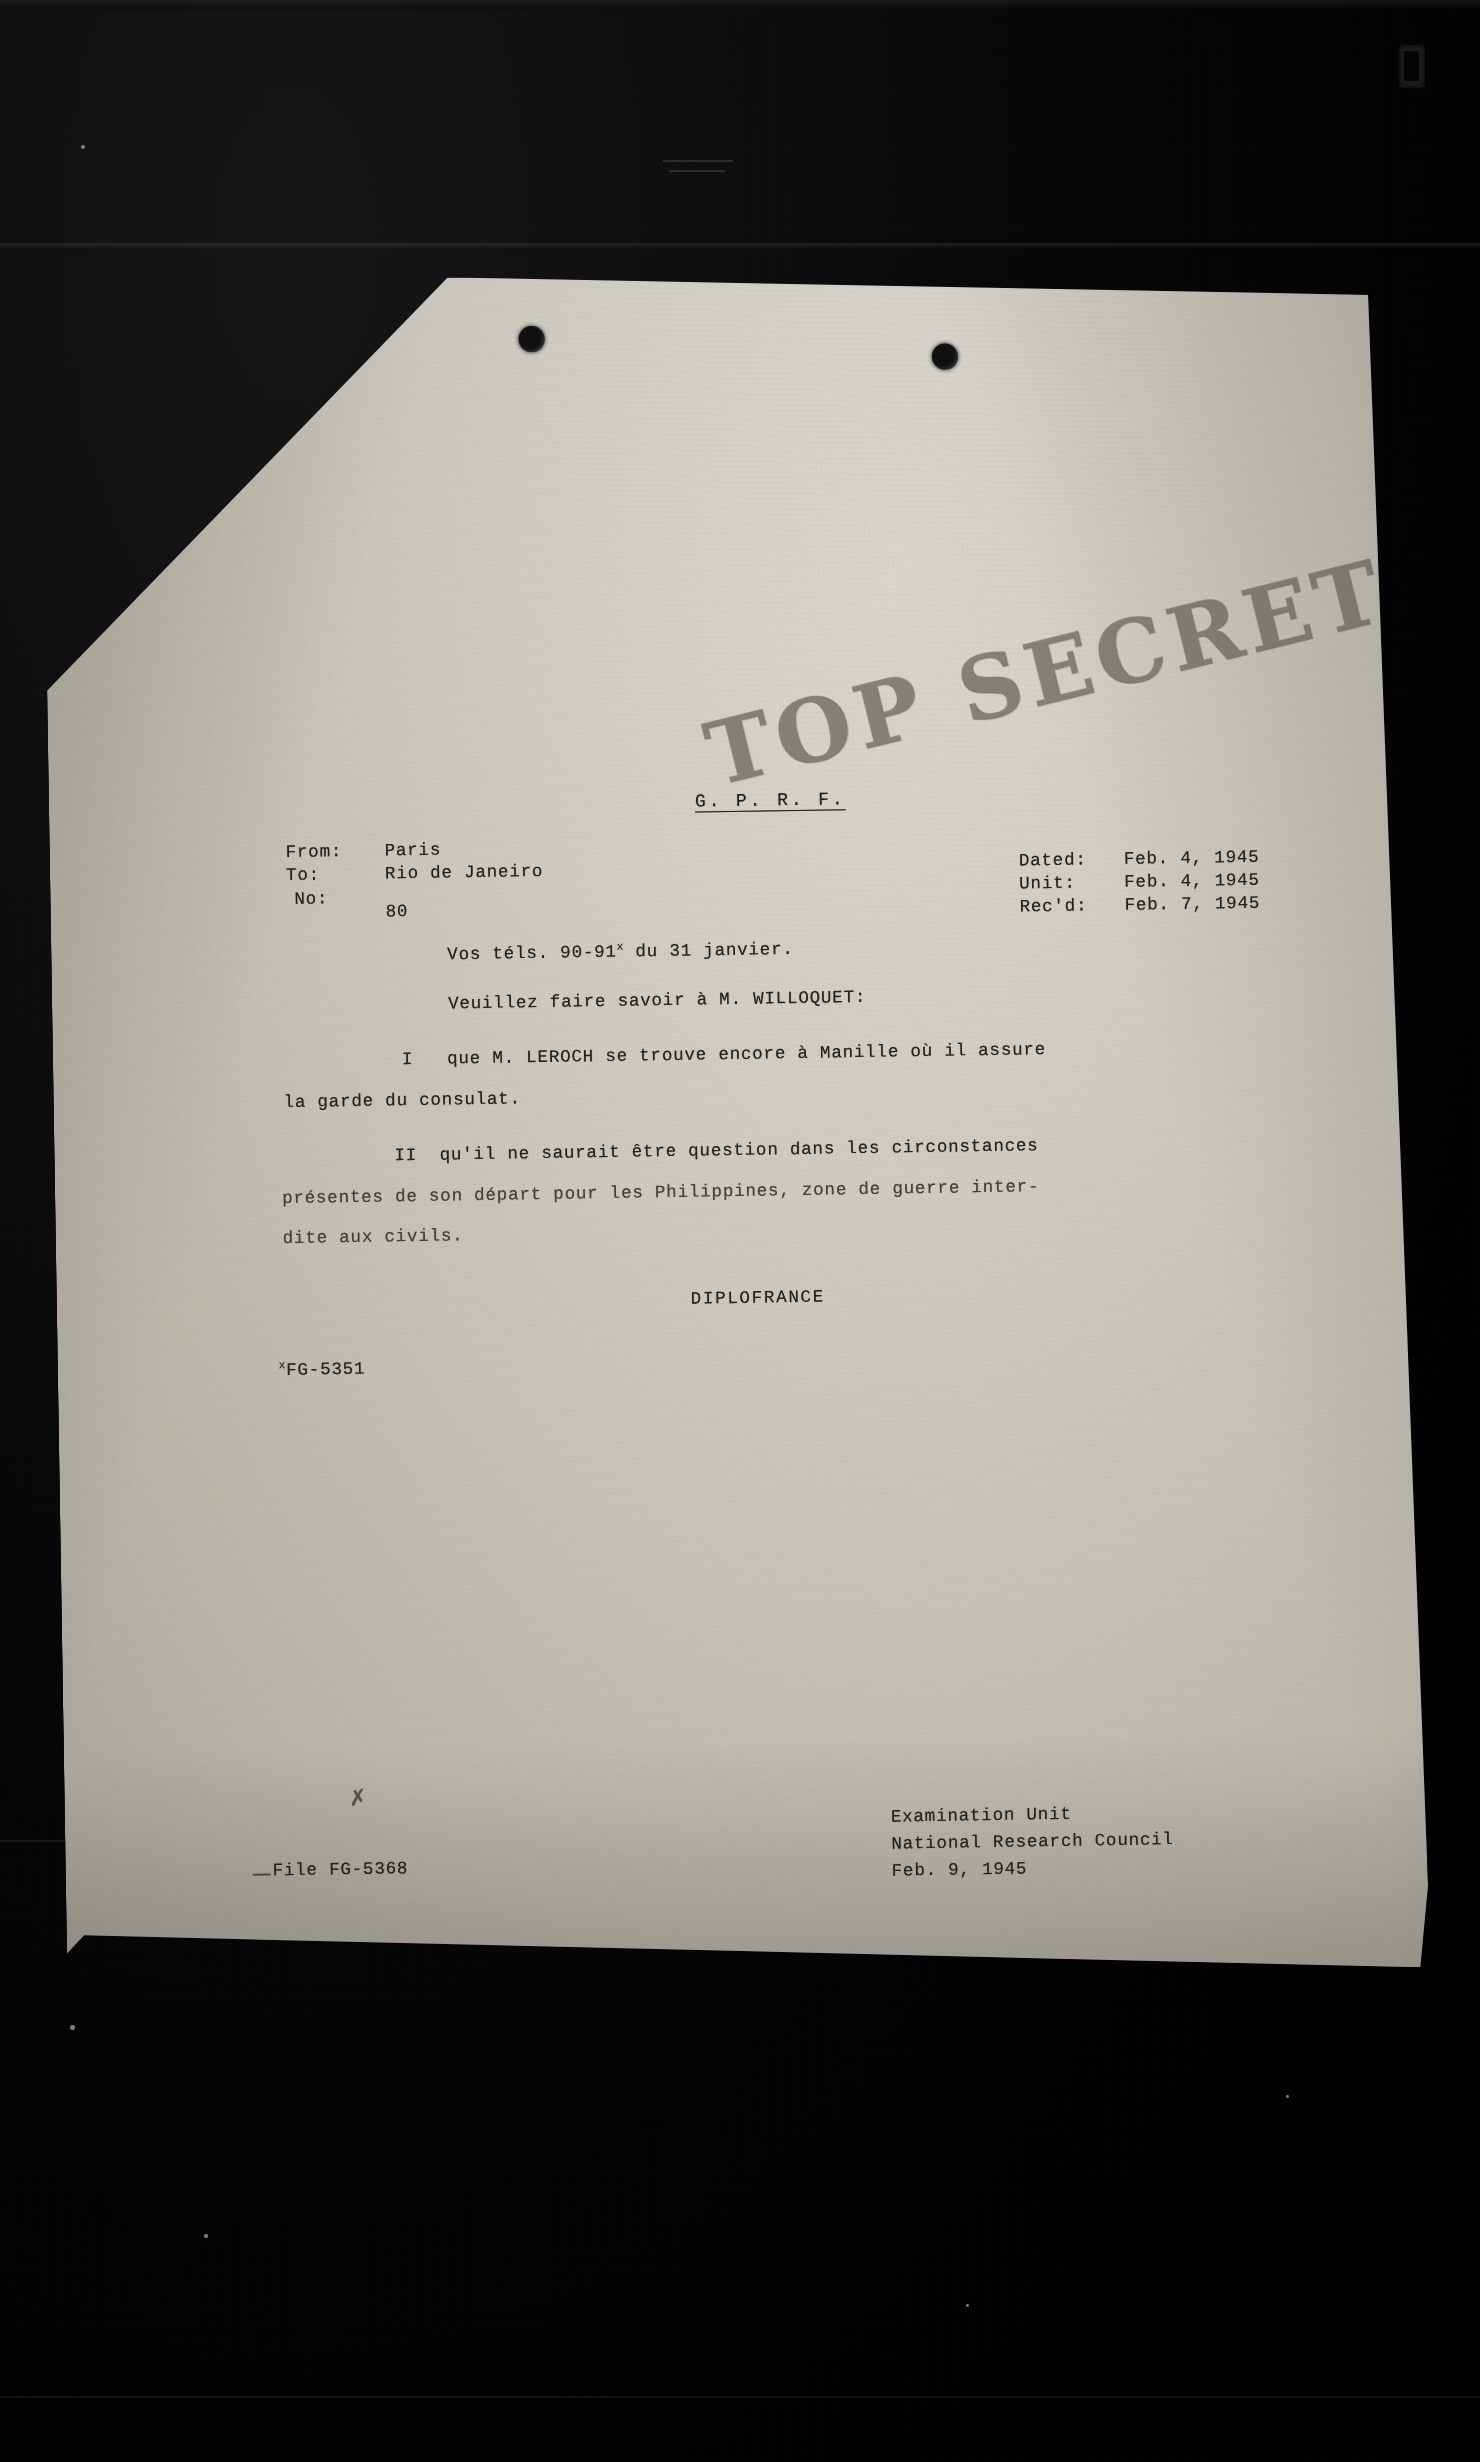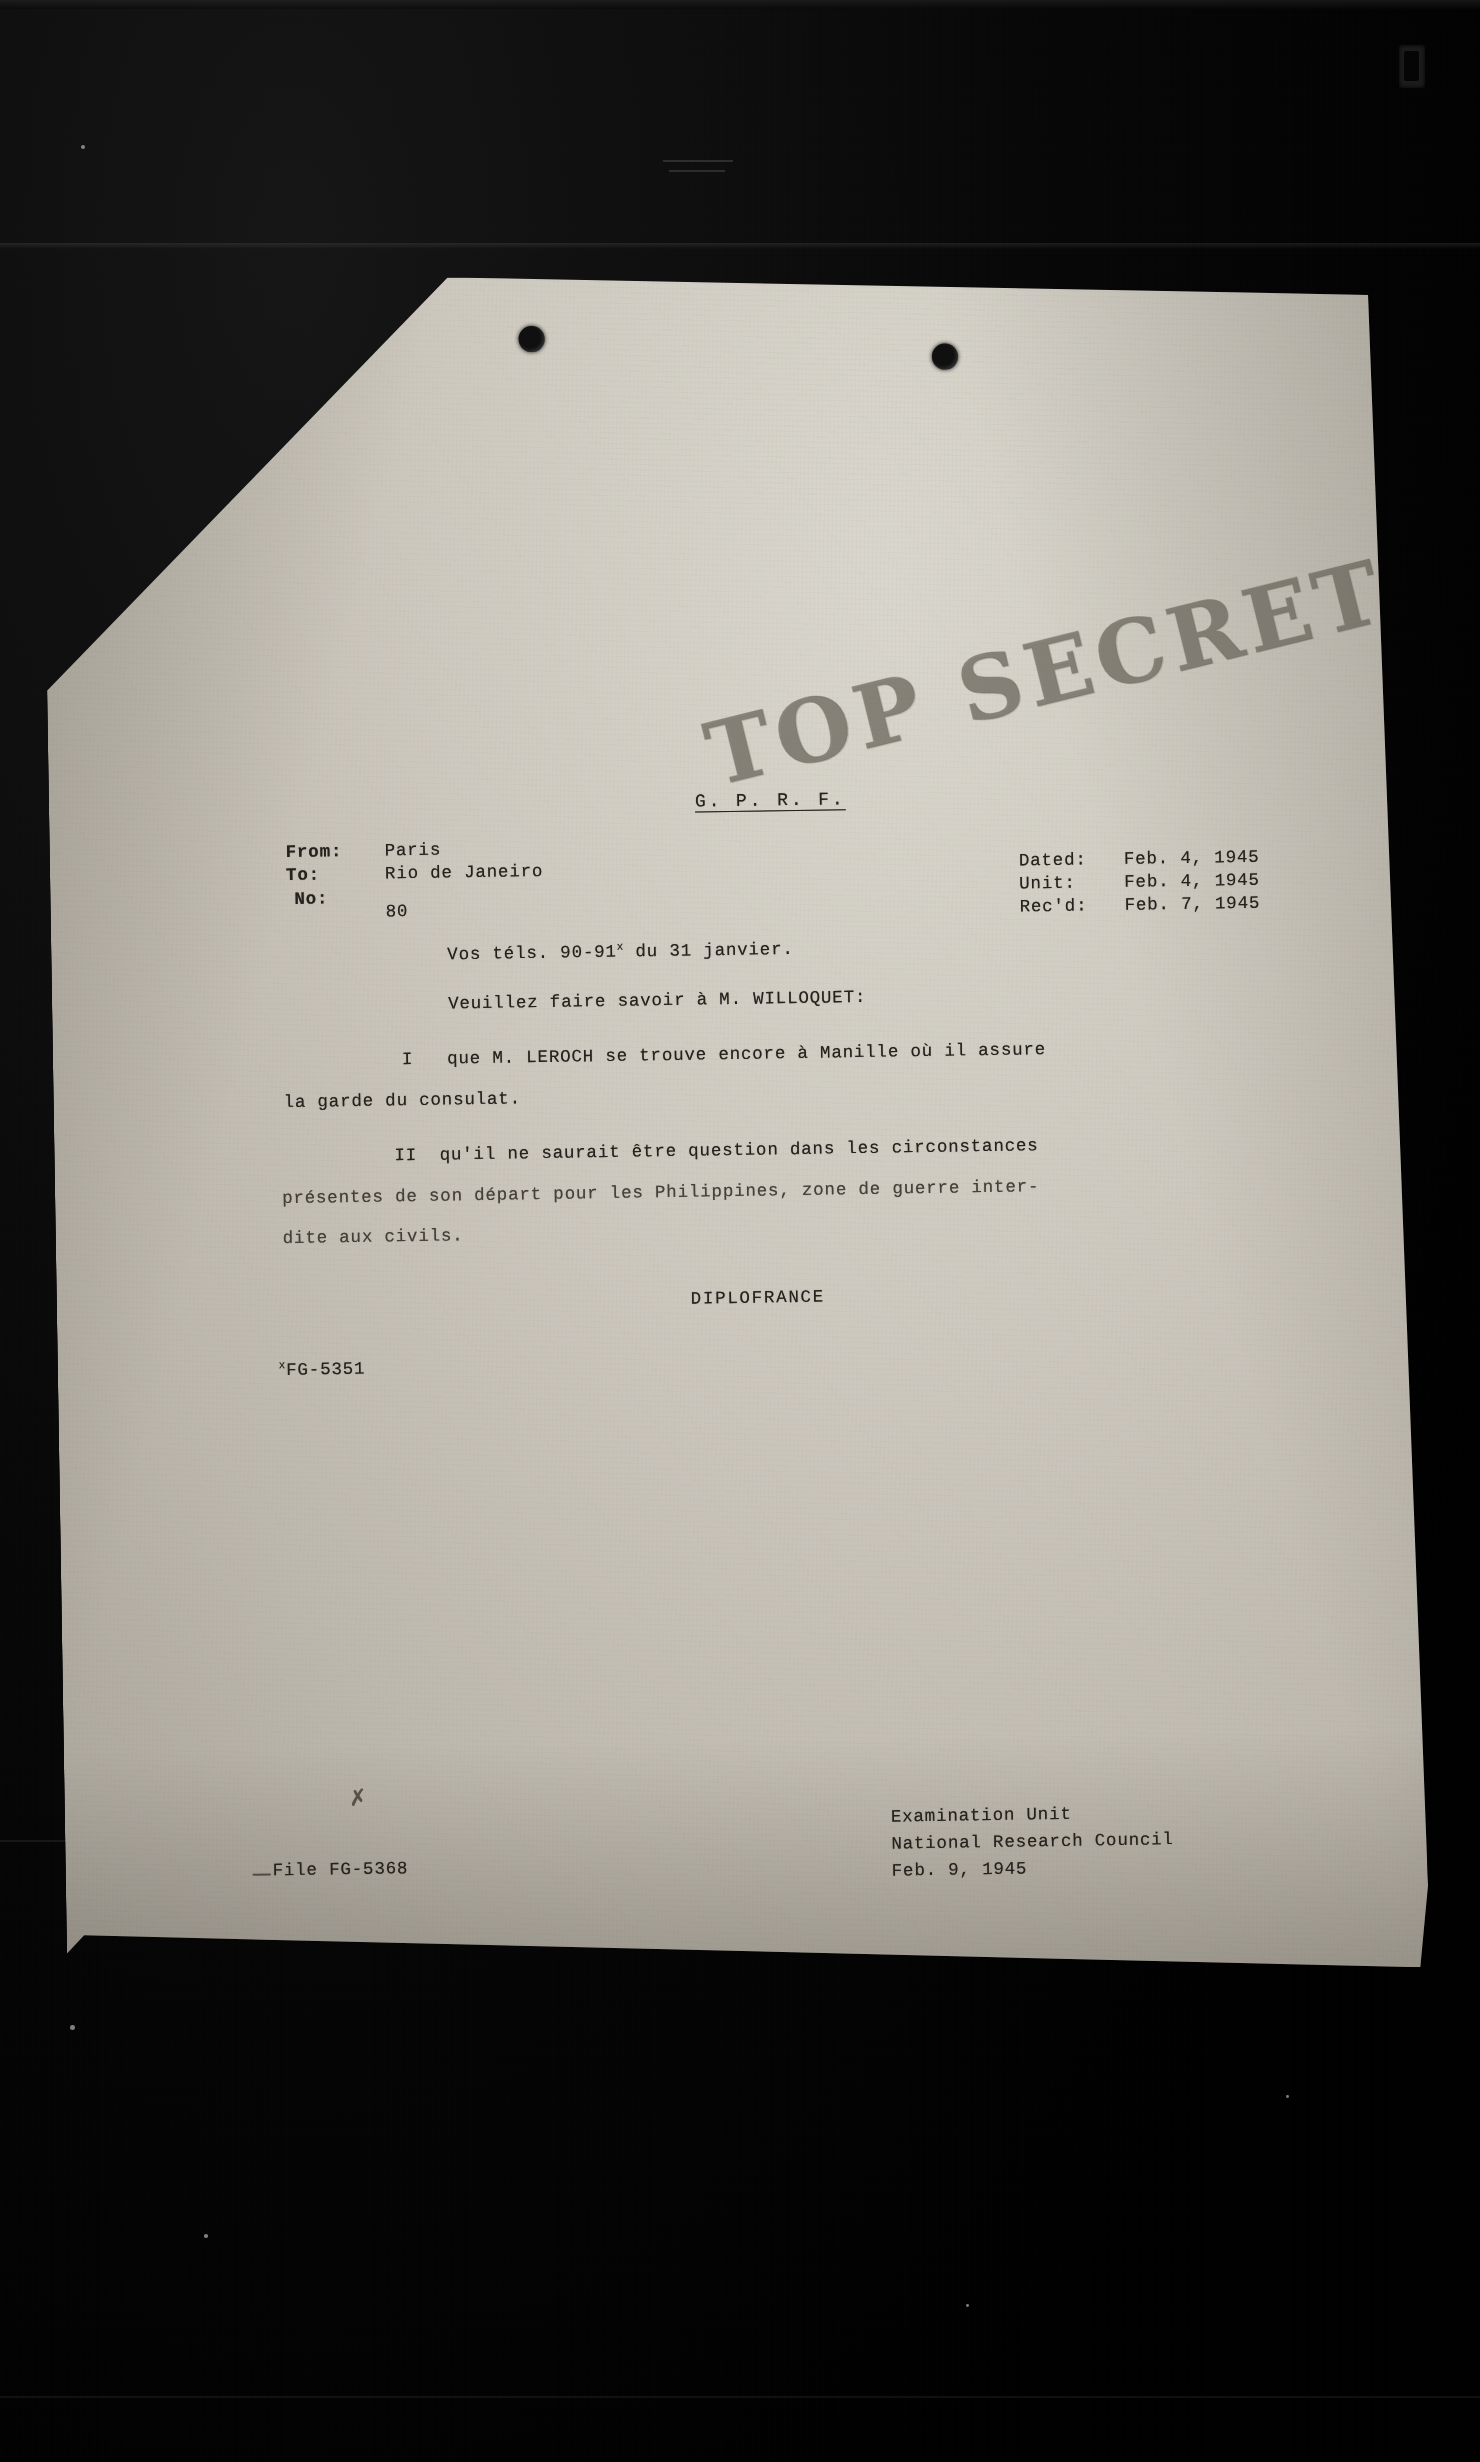--- a/index.html
+++ b/index.html
@@ -174,21 +174,21 @@
 
   #doc-heading {
     left: 646px; top: 518px;
     font-size: 18px;
     letter-spacing: 2.9px;
     text-decoration: underline;
     text-underline-offset: 4.7px;
   }
 
   
-  .hdr-label { left: 236px; font-weight: bold; }
+  .hdr-label { left: 236px; }
   .hdr-value { left: 335px; }
   #from-label { top: 562px; }
   #from-value { top: 562px; text-align: right; }
   #to-label   { top: 585px; text-align: right; }
   #to-value   { top: 585px; }
   #no-label   { top: 609px; margin-left: 8px; }
   #no-value   { top: 609px; margin-top: 14px; }
 
   .meta-label { left: 969px; }
   .meta-value { left: 1074px; }

